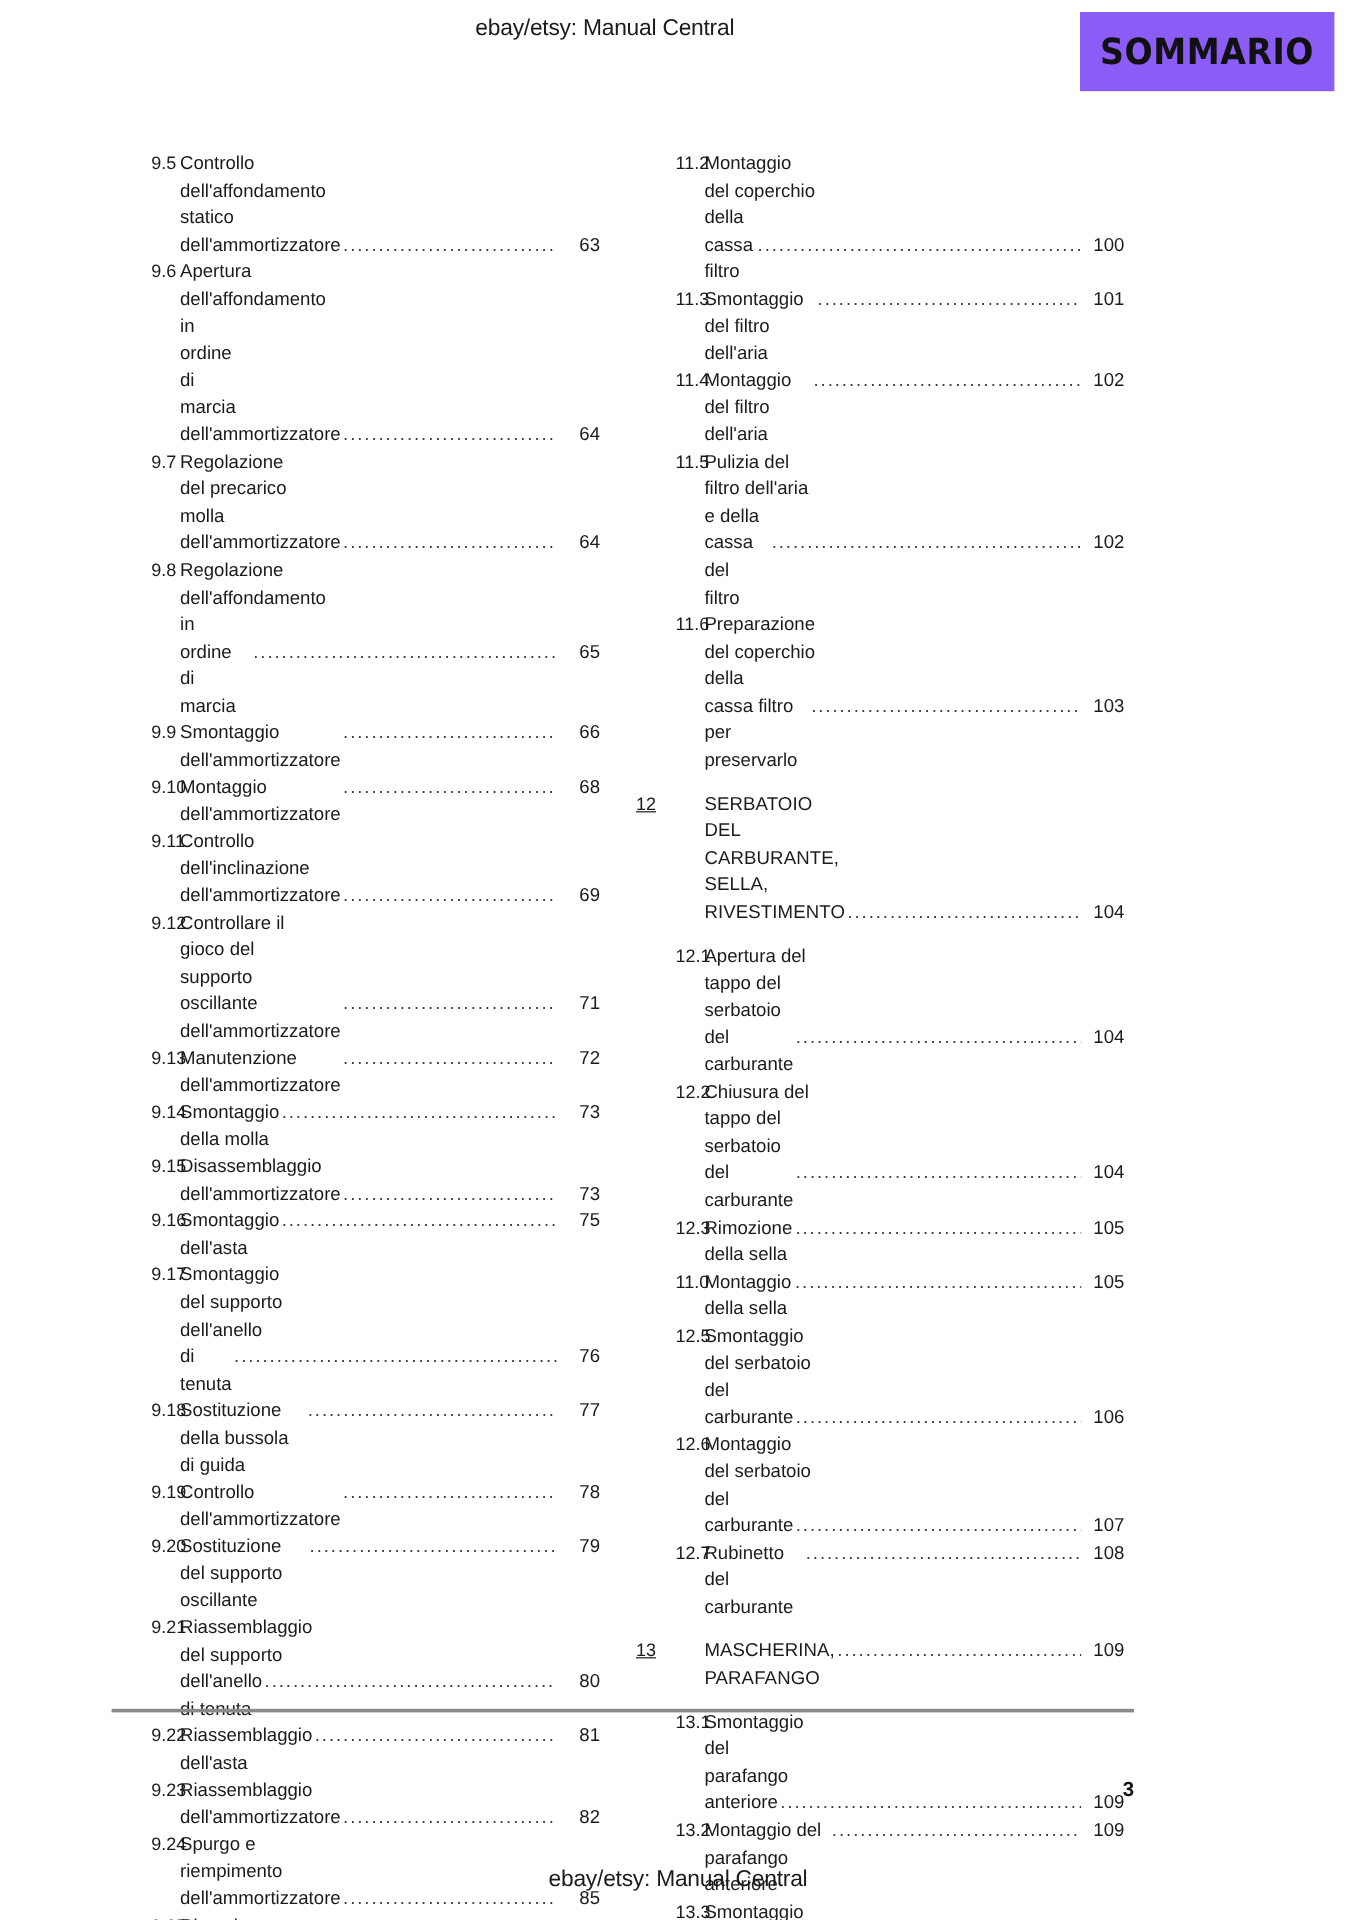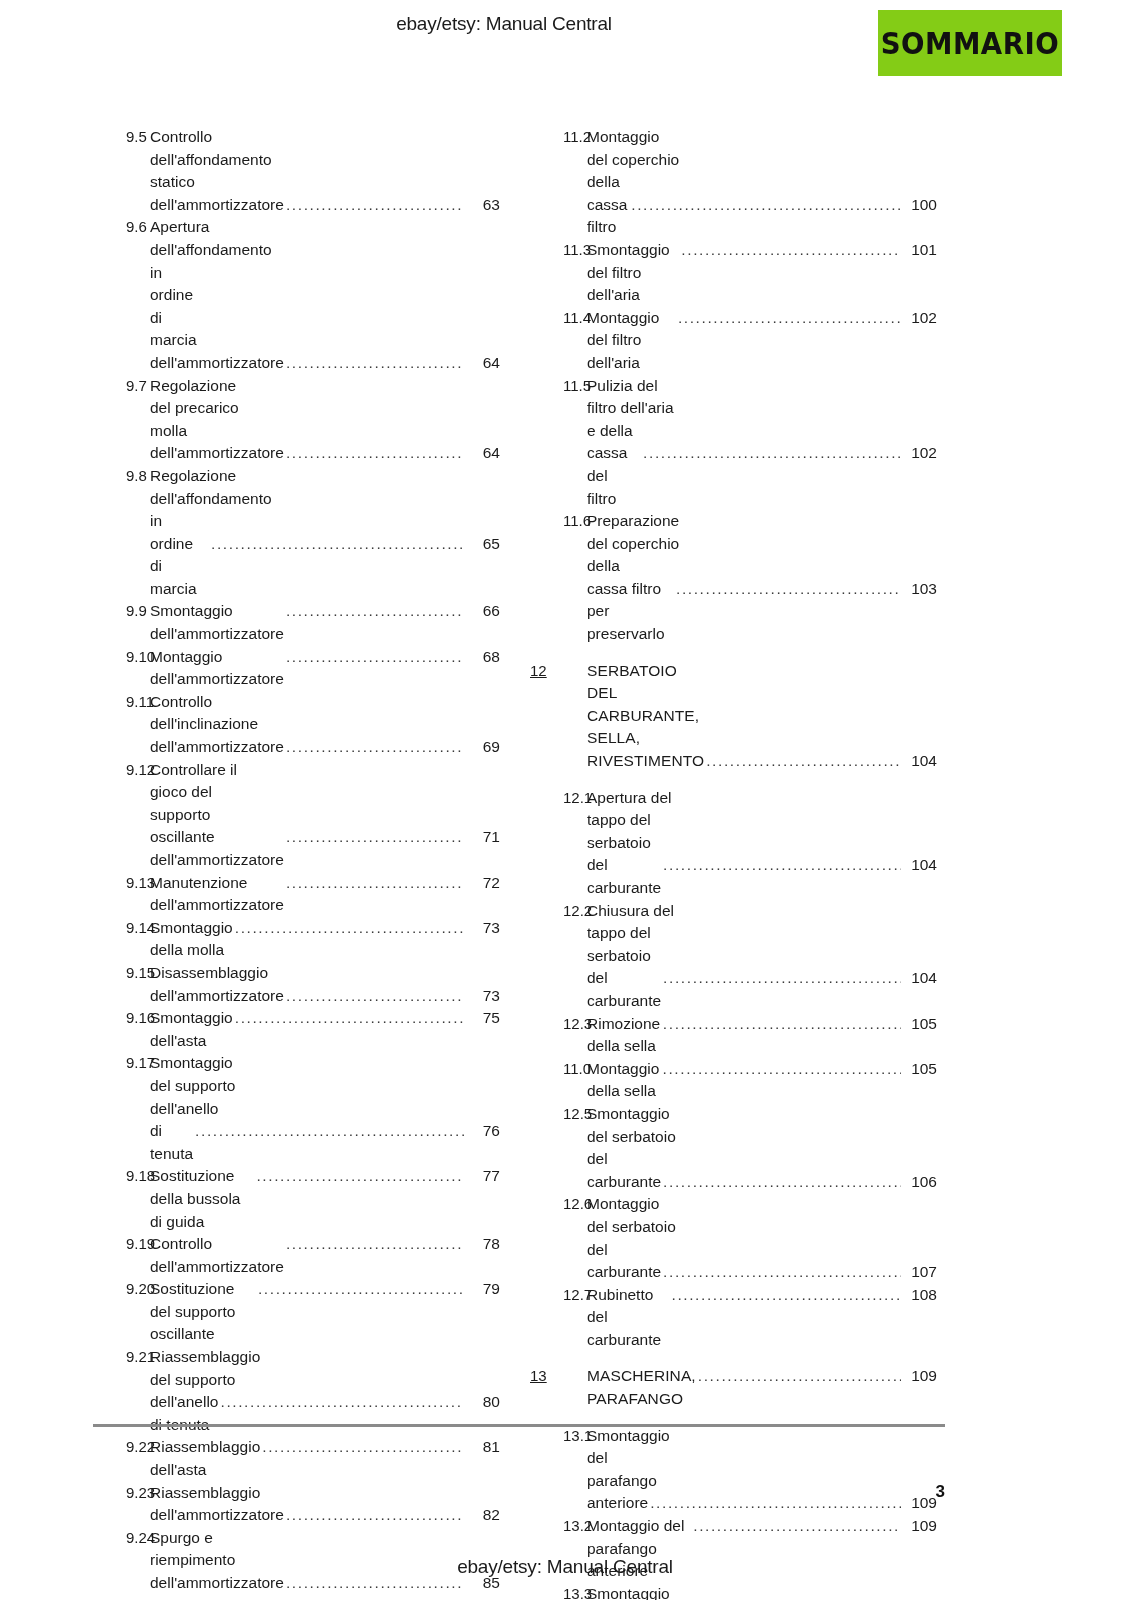--- a/index.html
+++ b/index.html
@@ -26,25 +26,25 @@
     letter-spacing: -0.2px;
     white-space: nowrap;
     margin-top: 10px;
   }
   .watermark-top  { left: 0; right: 0; text-align: center; top: 3px; padding-right: 122px; }
   .watermark-bottom { left: 0; right: 0; text-align: center; top: 1546px; }
 
   
   .section-tab {
     position: absolute;
-    left: 878px;
+    left: 900px;
     top: 10px;
-    width: 184px;
+    width: 212px;
     height: 66px;
-    background: #84cc16;
+    background: #8b5cf6;
     display: flex;
     align-items: center;
     justify-content: center;
   }
   .section-tab-label {
     font-family: "DejaVu Sans", sans-serif;
     font-weight: 700;
     font-size: 30px;
     letter-spacing: 0.5px;
     color: #111111;

